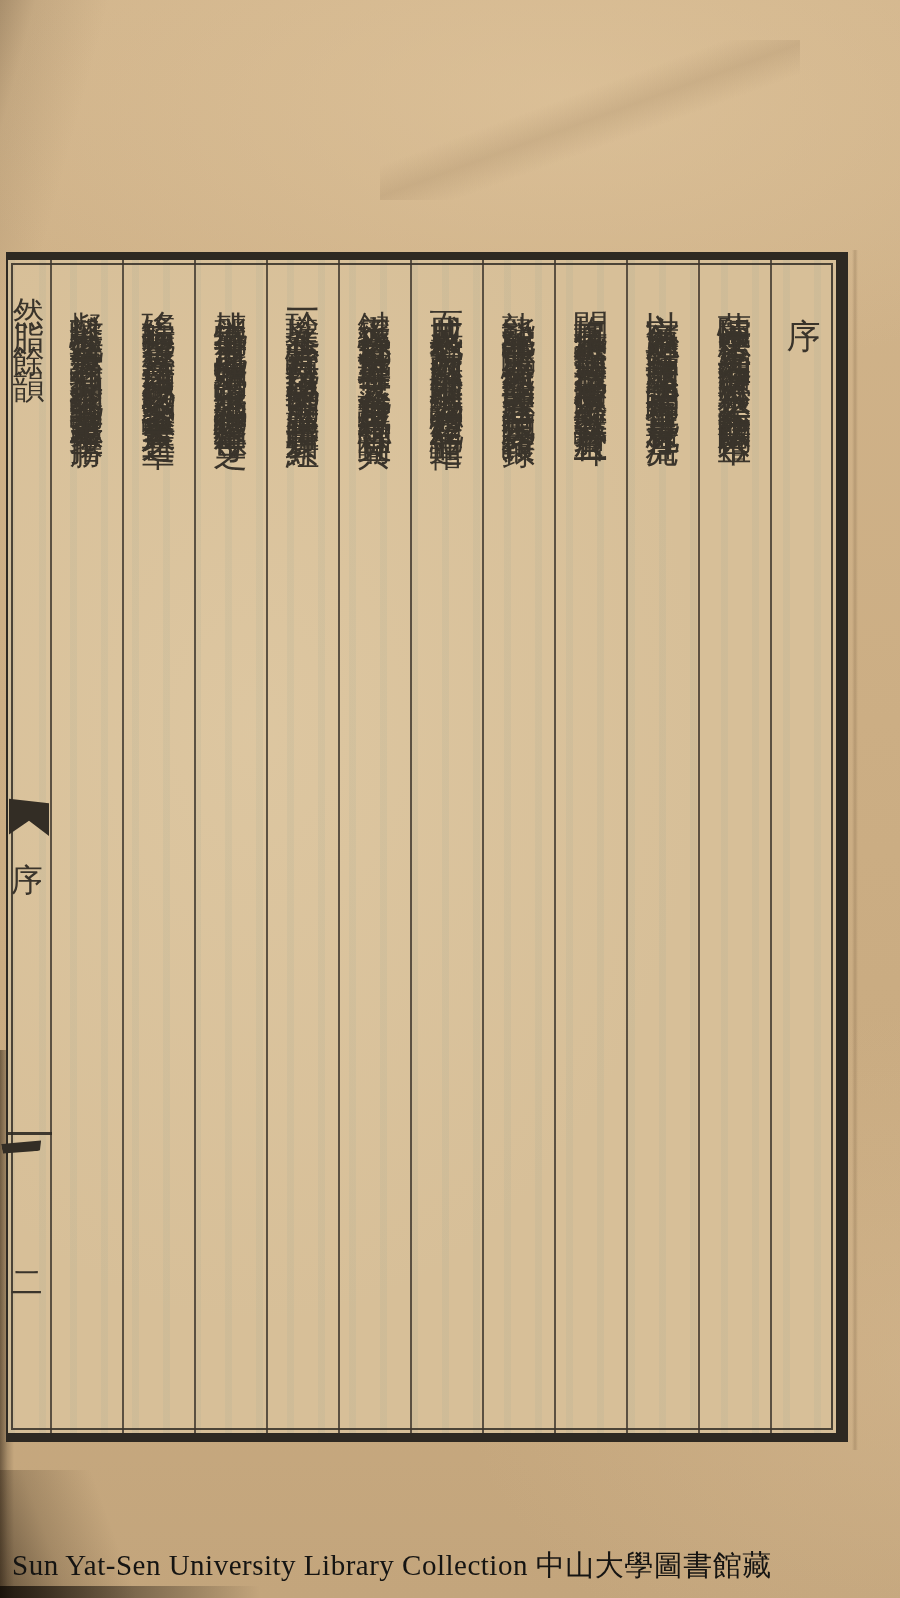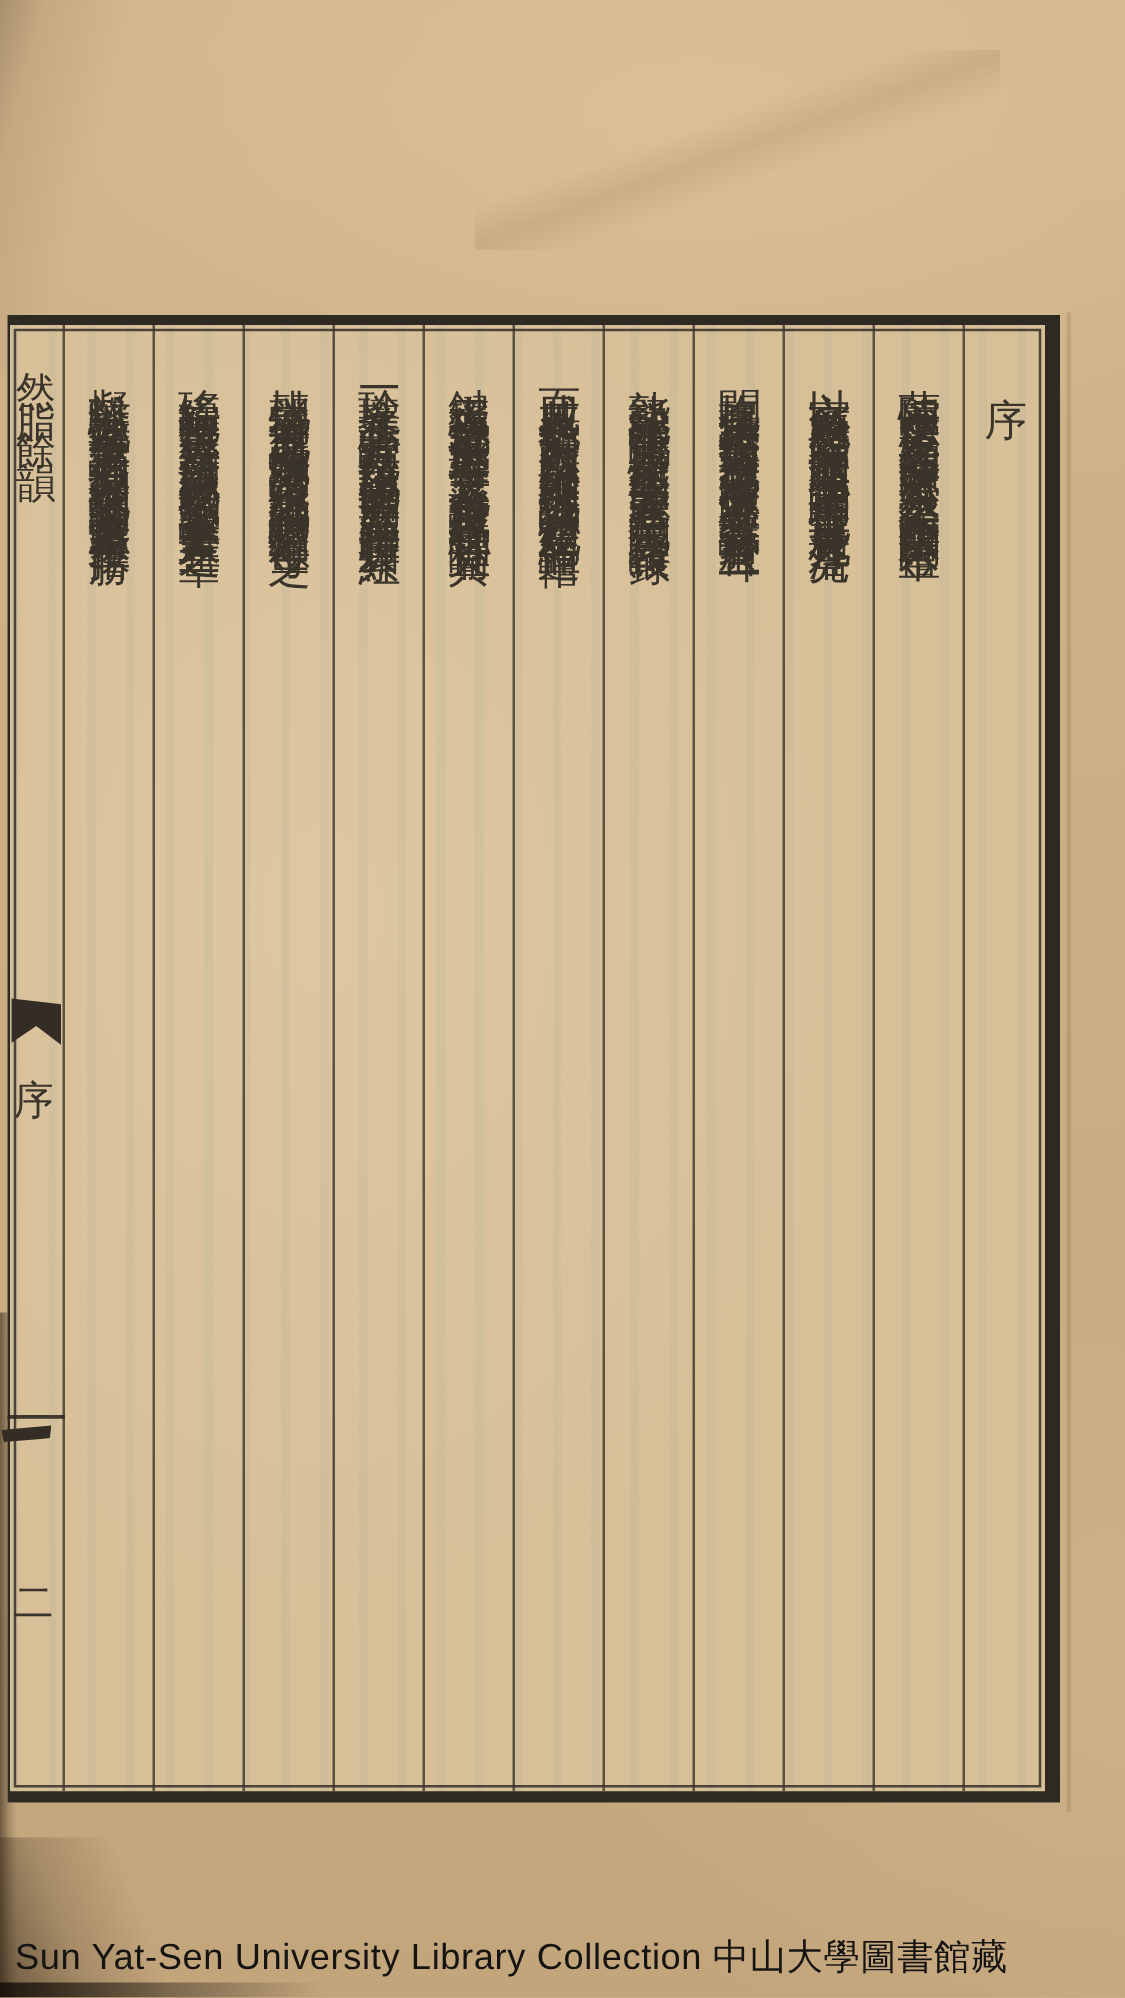--- a/index.html
+++ b/index.html
@@ -73,21 +73,21 @@
   }
   .fold-line{position:absolute;top:872px;left:-2px;width:46px;height:3px;background:rgba(46,41,34,.9);}
   .fold-mark{
     position:absolute;top:880px;left:-6px;width:40px;height:14px;background:#332d25;
     transform:rotate(-11deg);clip-path:polygon(0 0,100% 30%,92% 100%,0 70%);
   }
 
   
   .watermark{
     position:absolute;left:12px;top:1546px;
-    font-family:Liberation Sans, sans-serif;
+    font-family:Liberation Serif, serif;
     font-size:29px;color:#151412;letter-spacing:.5px;white-space:nowrap;
   }
 </style>
 </head>
 <body>
 
 <div class="shade top-left-curl"></div>
 <div class="shade mid-crease"></div>
 <div class="shade right-crease"></div>
 <div class="shade left-gutter"></div>

